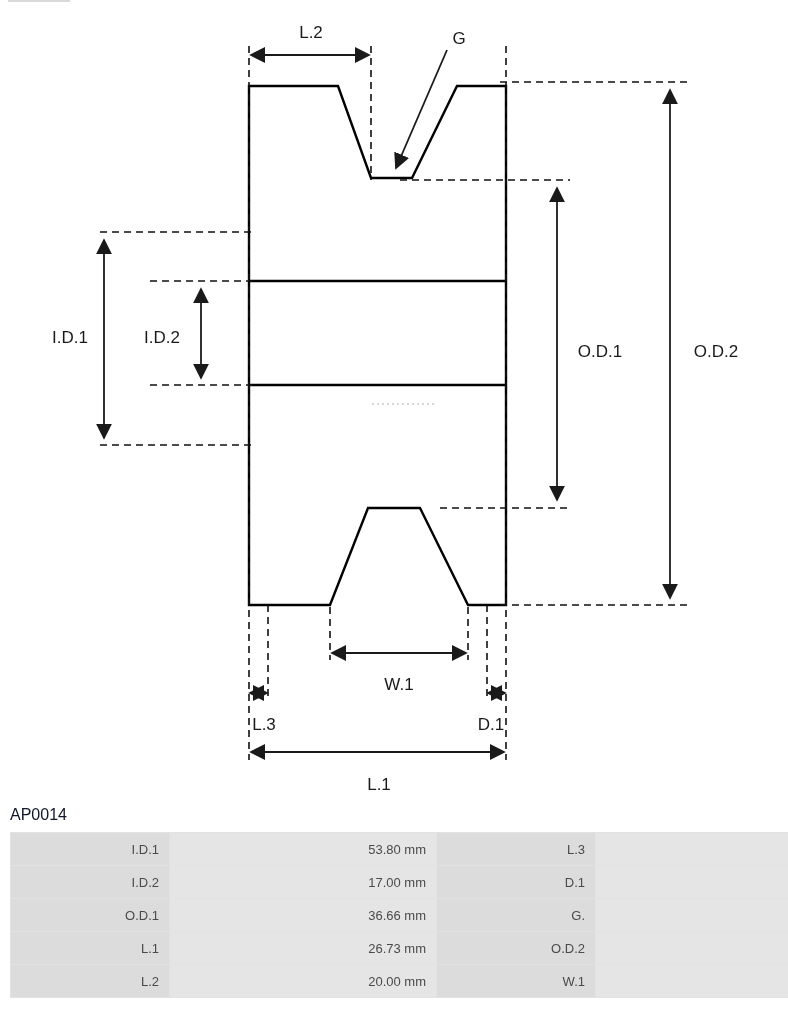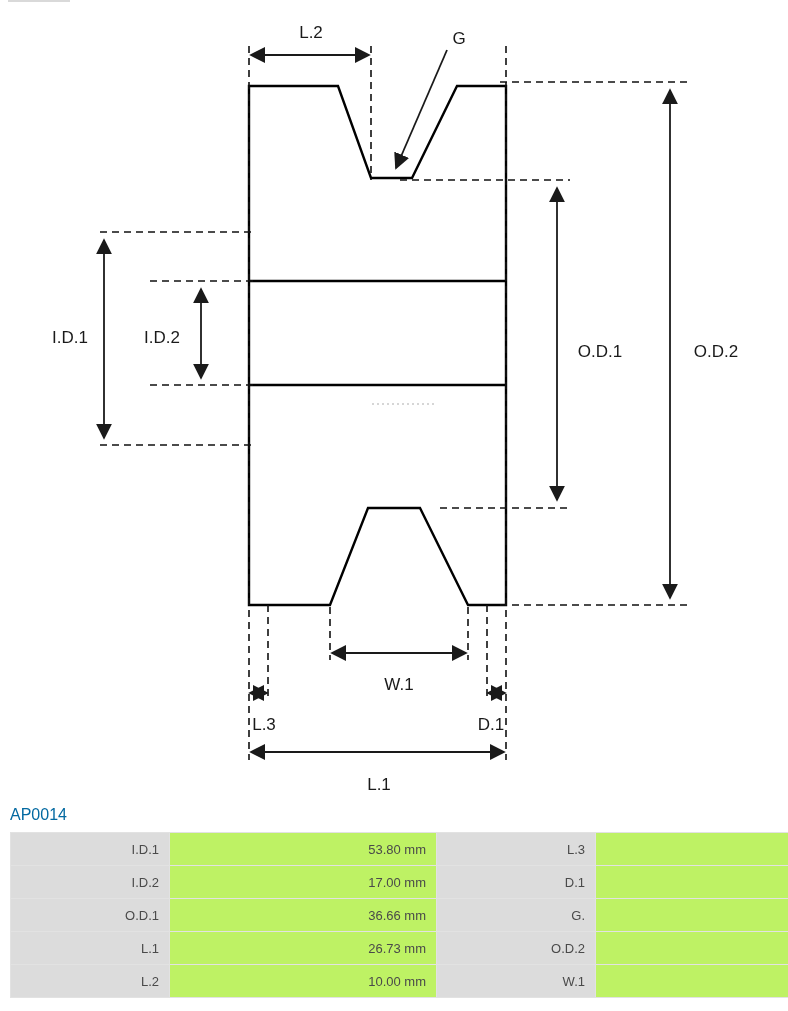--- a/index.html
+++ b/index.html
@@ -24,21 +24,21 @@
     position: absolute;
     top: 0;
     left: 0;
   }
   .dim-label {
     font-size: 17px;
     fill: #1a1a1a;
     font-family: "Liberation Sans", sans-serif;
   }
   #part-code {
-    color: #0369a1;
+    color: #0f172a;
     font-size: 16px;
     padding: 6px 10px 8px 10px;
     font-family: "Liberation Sans", sans-serif;
   }
   table.spec {
     border-collapse: collapse;
     width: 768px;
     margin: 0 10px;
     table-layout: fixed;
   }
@@ -49,21 +49,21 @@
     color: #4a4a4a;
     padding: 0 10px;
   }
   td.key {
     background: #dcdcdc;
     text-align: right;
     width: 138px;
     color: #3b3b3b;
   }
   td.val {
-    background: #bef264;
+    background: #e5e5e5;
     text-align: right;
     width: 246px;
   }
   .top-line {
     position: absolute;
     left: 8px;
     top: 0px;
     width: 62px;
     height: 2px;
     background: #d9d9d9;
@@ -200,18 +200,18 @@
       <td class="val">2 qty.</td>
     </tr>
     <tr>
       <td class="key">L.1</td>
       <td class="val">26.73 mm</td>
       <td class="key">O.D.2</td>
       <td class="val">97.00 mm</td>
     </tr>
     <tr>
       <td class="key">L.2</td>
-      <td class="val">10.00 mm</td>
+      <td class="val">20.00 mm</td>
       <td class="key">W.1</td>
       <td class="val">12.50 mm</td>
     </tr>
   </tbody>
 </table>
 
 </body></html>

